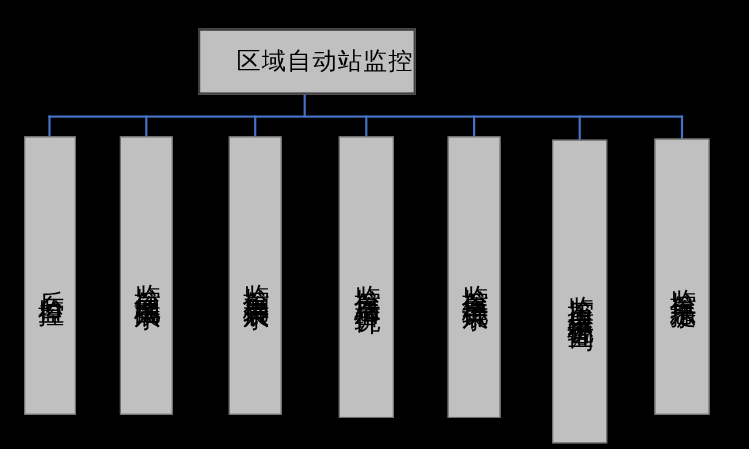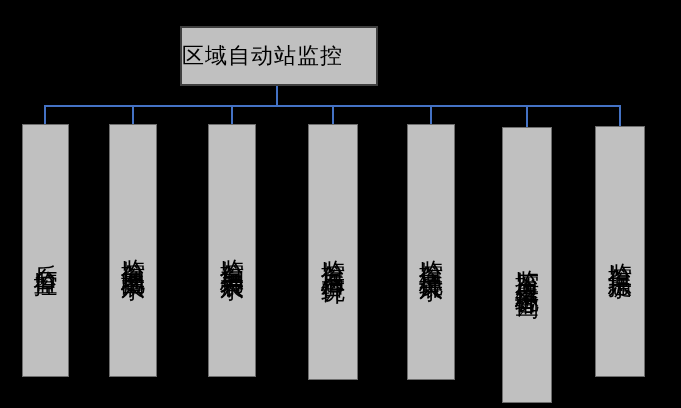--- a/index.html
+++ b/index.html
@@ -17,21 +17,21 @@
     background:var(--bg);
     overflow:hidden;
     font-family:"Liberation Serif","DejaVu Serif",serif;
   }
   .root-box{
     position:absolute;
     left:180px;top:26px;width:198px;height:60px;
     background:var(--fill);
     border:2px solid var(--border);
     box-sizing:border-box;
-    display:flex;align-items:center;justify-content:flex-start;
+    display:flex;align-items:center;justify-content:flex-end;
   }
   .root-box span{
     font-size:22px;color:var(--text);
     letter-spacing:1px;white-space:nowrap;
   }
   .node{
     position:absolute;
     background:var(--fill);
     border:1px solid var(--child-border);
     box-sizing:border-box;

